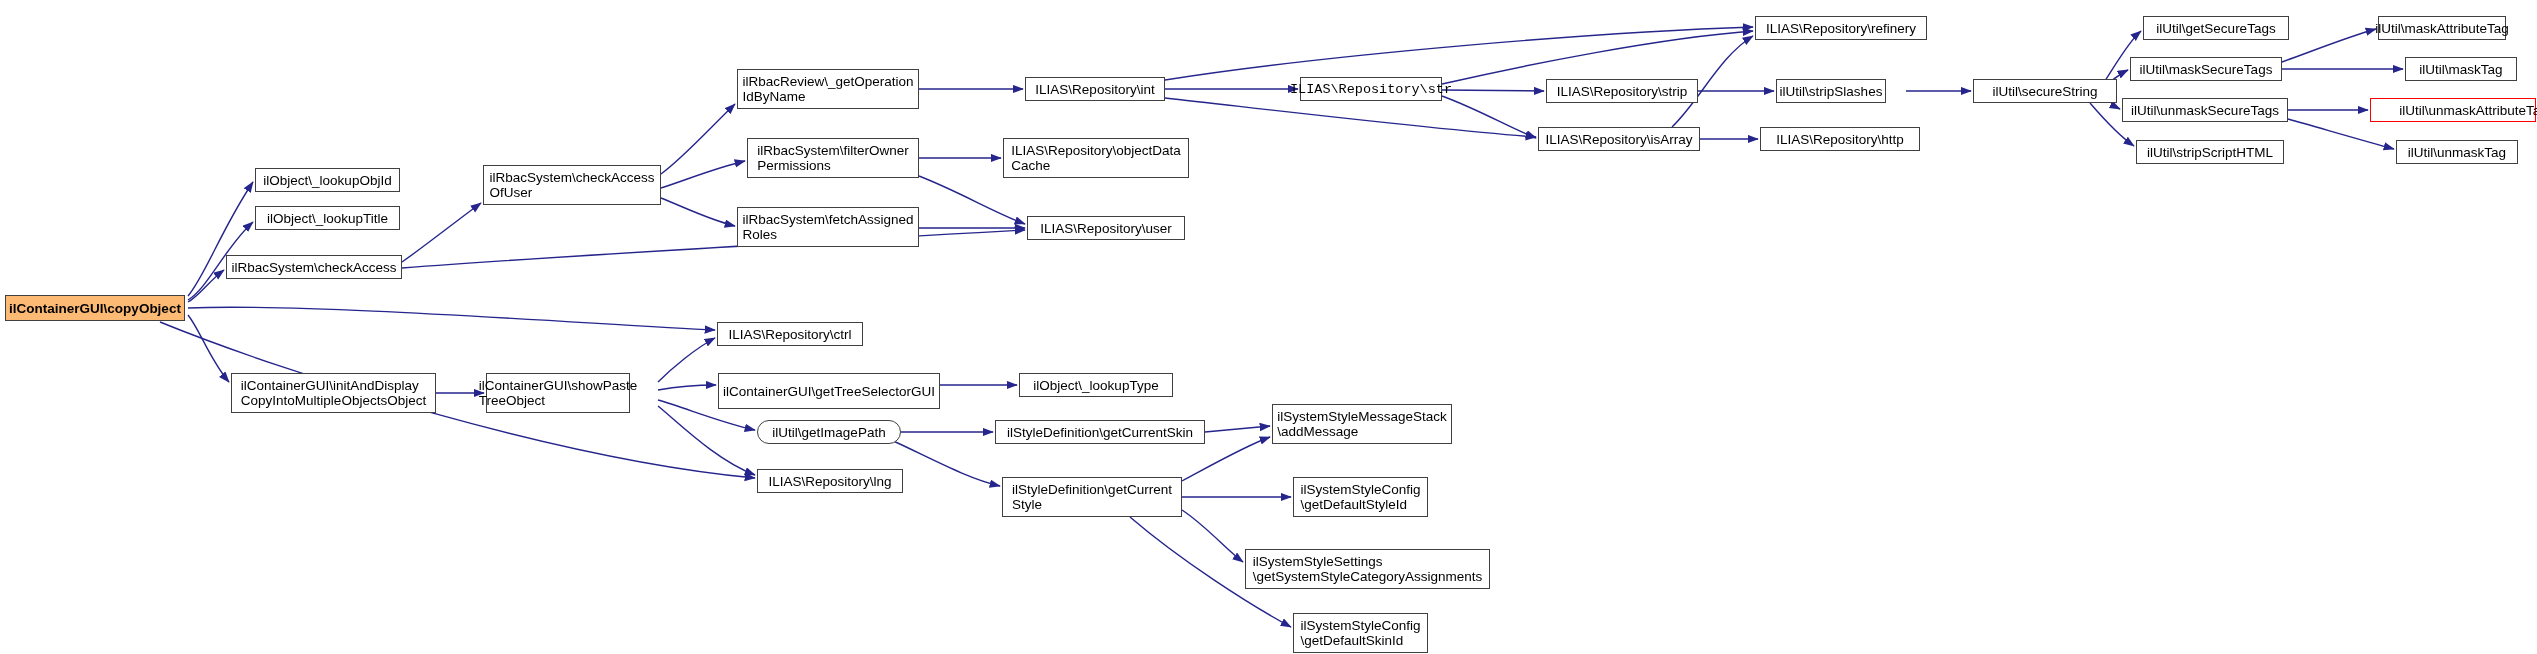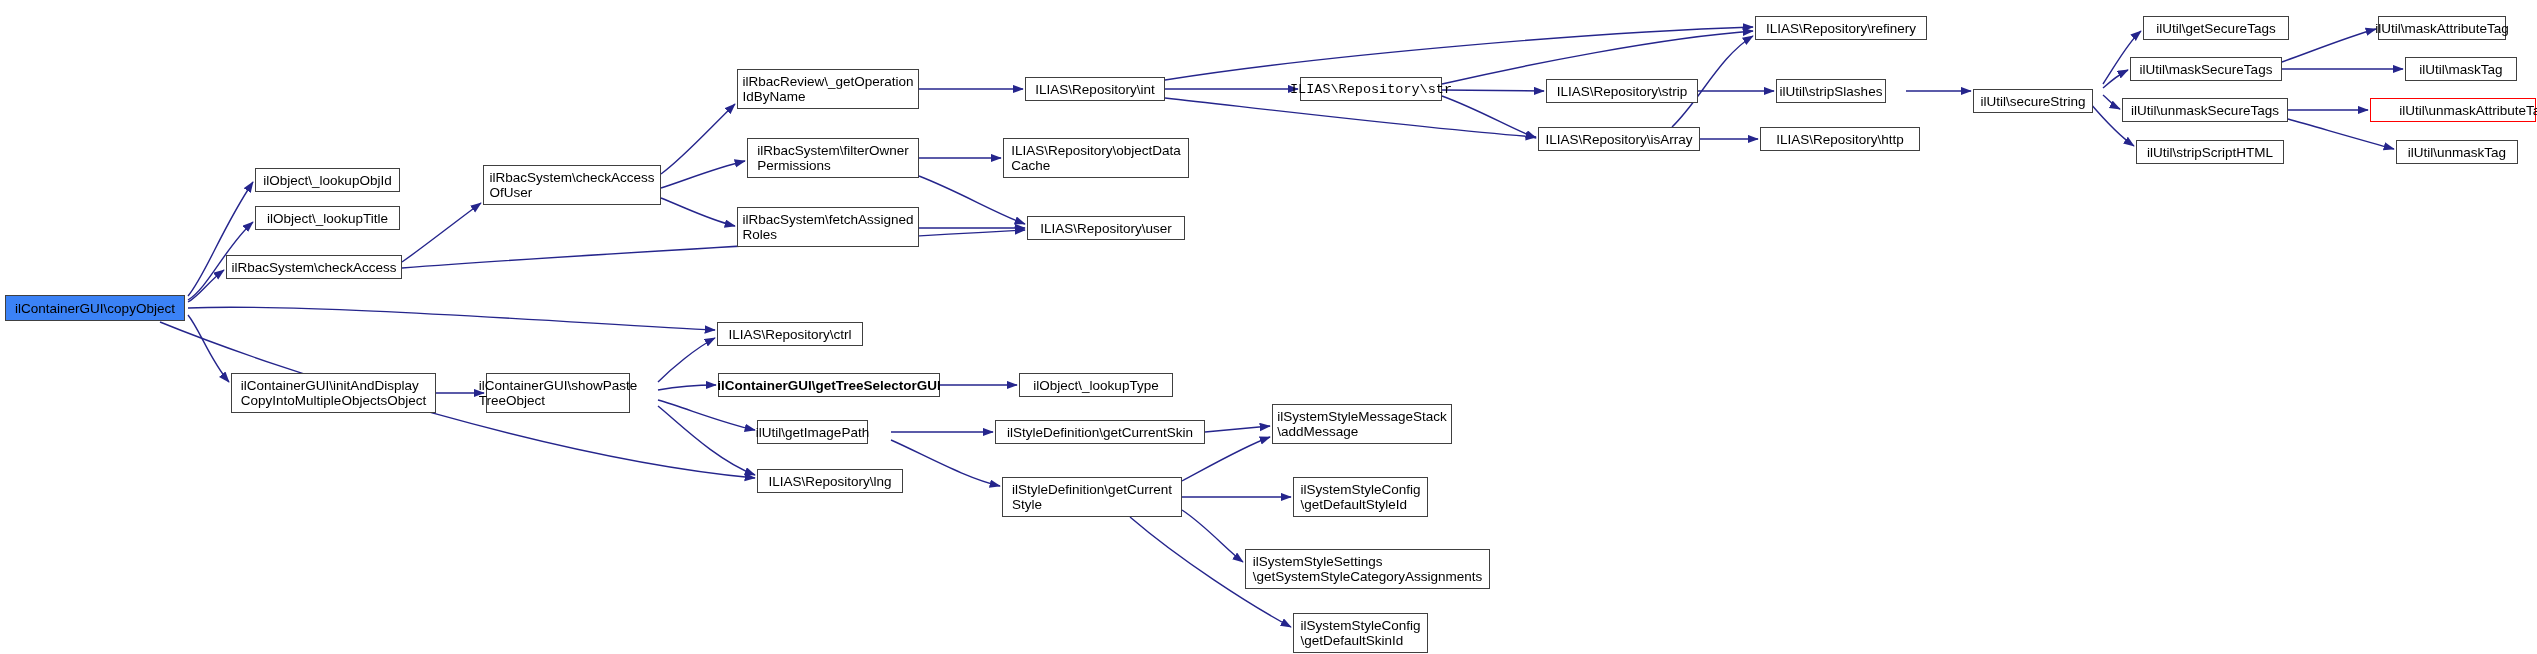--- a/index.html
+++ b/index.html
@@ -14,21 +14,21 @@
     color:#000000;
     font-size:13.5px;
     line-height:15px;
     display:flex;
     align-items:center;
     justify-content:center;
     white-space:pre-line;
     letter-spacing:0px;
     z-index:5;
   }
-  .node.root{background:#3b82f6;border-color:#404040;}
+  .node.root{background:#fdba74;border-color:#404040;font-weight:bold;}
   .node.highlight{border:1.5px solid #ff0000;}
 </style>
 </head>
 <body>
 
 <div id="canvas">
   <svg id="edges" xmlns="http://www.w3.org/2000/svg">
     <defs>
       <marker id="arrow" markerWidth="9" markerHeight="9" refX="7.4" refY="3" orient="auto" markerUnits="strokeWidth">
         <path d="M0,0 L8,3 L0,6 z" fill="#25258c"></path>
@@ -99,37 +99,37 @@
       <div class="node" style="left: 1003px; top: 138px; width: 186px; height: 40px;">ILIAS\Repository\objectData
 Cache</div>
       <div class="node" style="left: 1027px; top: 216px; width: 158px; height: 24px;">ILIAS\Repository\user</div>
       <div class="node" style="left: 1025px; top: 77px; width: 140px; height: 24px;">ILIAS\Repository\int</div>
       <div class="node" style="left: 1300px; top: 77px; width: 142px; height: 24px; font-family: Liberation Mono, monospace;">ILIAS\Repository\str</div>
       <div class="node" style="left: 1755px; top: 16px; width: 172px; height: 24px;">ILIAS\Repository\refinery</div>
       <div class="node" style="left: 1546px; top: 79px; width: 152px; height: 24px;">ILIAS\Repository\strip</div>
       <div class="node" style="left: 1538px; top: 127px; width: 162px; height: 24px;">ILIAS\Repository\isArray</div>
       <div class="node" style="left: 1776px; top: 79px; width: 110px; height: 24px;">ilUtil\stripSlashes</div>
       <div class="node" style="left: 1760px; top: 127px; width: 160px; height: 24px;">ILIAS\Repository\http</div>
-      <div class="node" style="left: 1973px; top: 89px; width: 120px; height: 24px;">ilUtil\secureString</div>
+      <div class="node" style="left: 1973px; top: 79px; width: 144px; height: 24px;">ilUtil\secureString</div>
       <div class="node" style="left: 2143px; top: 16px; width: 146px; height: 24px;">ilUtil\getSecureTags</div>
       <div class="node" style="left: 2130px; top: 57px; width: 152px; height: 24px;">ilUtil\maskSecureTags</div>
       <div class="node" style="left: 2122px; top: 98px; width: 166px; height: 24px;">ilUtil\unmaskSecureTags</div>
       <div class="node" style="left: 2136px; top: 140px; width: 148px; height: 24px;">ilUtil\stripScriptHTML</div>
       <div class="node" style="left: 2378px; top: 16px; width: 128px; height: 24px;">ilUtil\maskAttributeTag</div>
       <div class="node" style="left: 2405px; top: 57px; width: 112px; height: 24px;">ilUtil\maskTag</div>
       <div class="node highlight" style="left: 2370px; top: 98px; width: 166px; height: 24px; padding-left: 41px;">ilUtil\unmaskAttributeTag</div>
       <div class="node" style="left: 2396px; top: 140px; width: 122px; height: 24px;">ilUtil\unmaskTag</div>
       <div class="node" style="left: 231px; top: 373px; width: 205px; height: 40px;">ilContainerGUI\initAndDisplay
 CopyIntoMultipleObjectsObject</div>
       <div class="node" style="left: 486px; top: 373px; width: 144px; height: 40px;">ilContainerGUI\showPaste
 TreeObject</div>
       <div class="node" style="left: 717px; top: 322px; width: 146px; height: 24px;">ILIAS\Repository\ctrl</div>
-      <div class="node" style="left: 718px; top: 373px; width: 222px; height: 24px; font-weight: bold;">ilContainerGUI\getTreeSelectorGUI</div>
+      <div class="node" style="left: 718px; top: 373px; width: 222px; height: 36px;">ilContainerGUI\getTreeSelectorGUI</div>
       <div class="node" style="left: 1019px; top: 373px; width: 154px; height: 24px;">ilObject\_lookupType</div>
-      <div class="node" style="left: 757px; top: 420px; width: 111px; height: 24px;">ilUtil\getImagePath</div>
+      <div class="node" style="left: 757px; top: 420px; width: 144px; height: 24px; border-radius: 12px;">ilUtil\getImagePath</div>
       <div class="node" style="left: 757px; top: 469px; width: 146px; height: 24px;">ILIAS\Repository\lng</div>
       <div class="node" style="left: 995px; top: 420px; width: 210px; height: 24px;">ilStyleDefinition\getCurrentSkin</div>
       <div class="node" style="left: 1002px; top: 477px; width: 180px; height: 40px;">ilStyleDefinition\getCurrent
 Style</div>
       <div class="node" style="left: 1272px; top: 404px; width: 180px; height: 40px;">ilSystemStyleMessageStack
 \addMessage</div>
       <div class="node" style="left: 1293px; top: 477px; width: 135px; height: 40px;">ilSystemStyleConfig
 \getDefaultStyleId</div>
       <div class="node" style="left: 1245px; top: 549px; width: 245px; height: 40px;">ilSystemStyleSettings
 \getSystemStyleCategoryAssignments</div>

